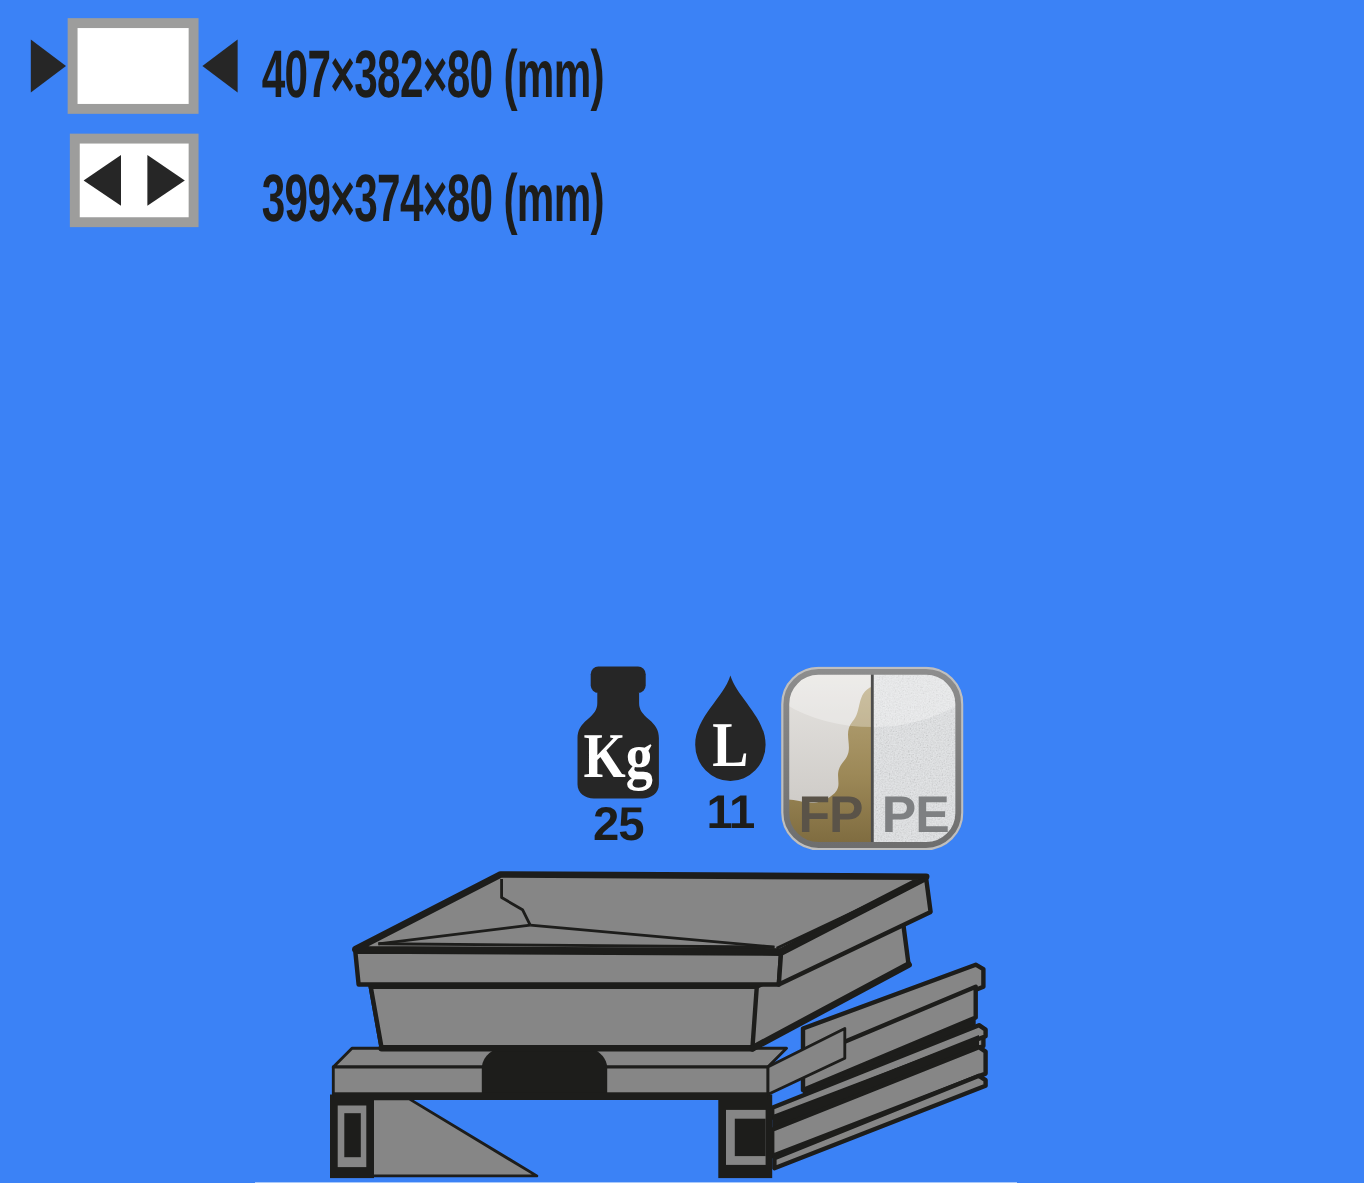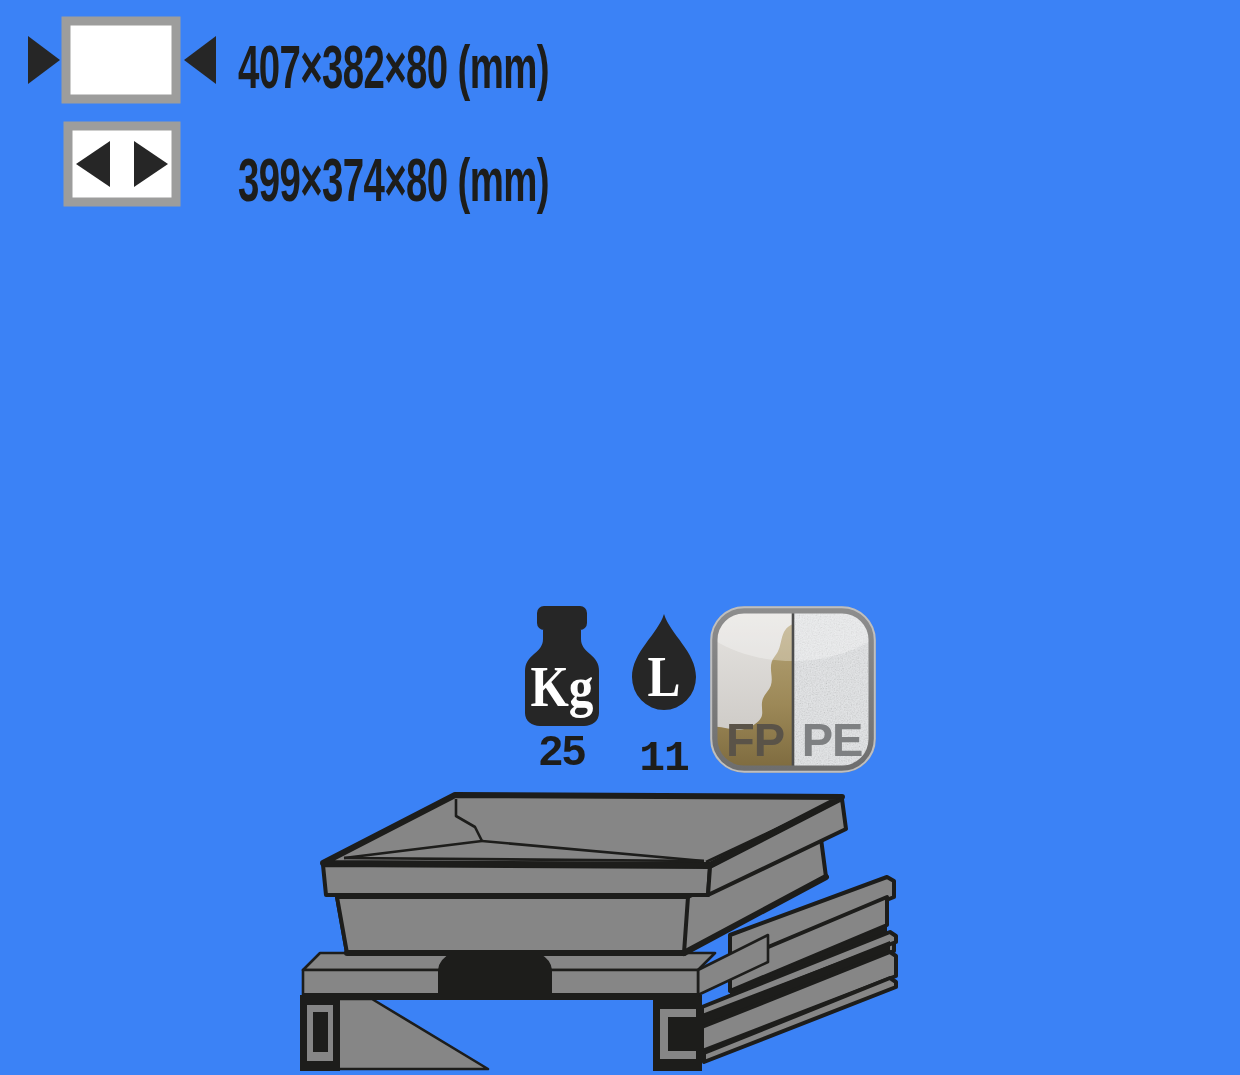--- a/index.html
+++ b/index.html
@@ -55,21 +55,21 @@
     </svg>
   </div>
   <div class="abs val-text" style="left:506px;top:724px;width:112px;">25</div>
 
   <div class="abs" style="left:622px;top:612px;width:84px;height:102px;">
     <svg width="84" height="102" viewBox="0 0 84 102">
       <path class="picto" d="M42,2 C36,22 10,40 10,65 a32,33 0 0 0 64,0 C74,40 48,22 42,2 Z"></path>
       <text class="picto-letter" transform="translate(42,84) scale(0.85,1)" x="0" y="0" text-anchor="middle" font-size="58">L</text>
     </svg>
   </div>
-  <div class="abs val-text" style="left:622px;top:732px;width:84px;font-family:Liberation Mono, monospace;">11</div>
+  <div class="abs val-text" style="left:622px;top:713px;width:84px;">11</div>
 
   <div class="abs" style="left:710px;top:606px;width:142px;height:167px;">
     <svg width="166" height="167" viewBox="0 0 166 167">
       <defs>
         <clipPath id="bclip">
             <rect x="4" y="4" width="158" height="159" rx="30"></rect>
           </clipPath>
         <linearGradient id="goldGrad" x1="0" y1="0" x2="0" y2="1">
           <stop offset="0" stop-color="#b9a87c"></stop>
             <stop offset="0.6" stop-color="#9c8857"></stop>

